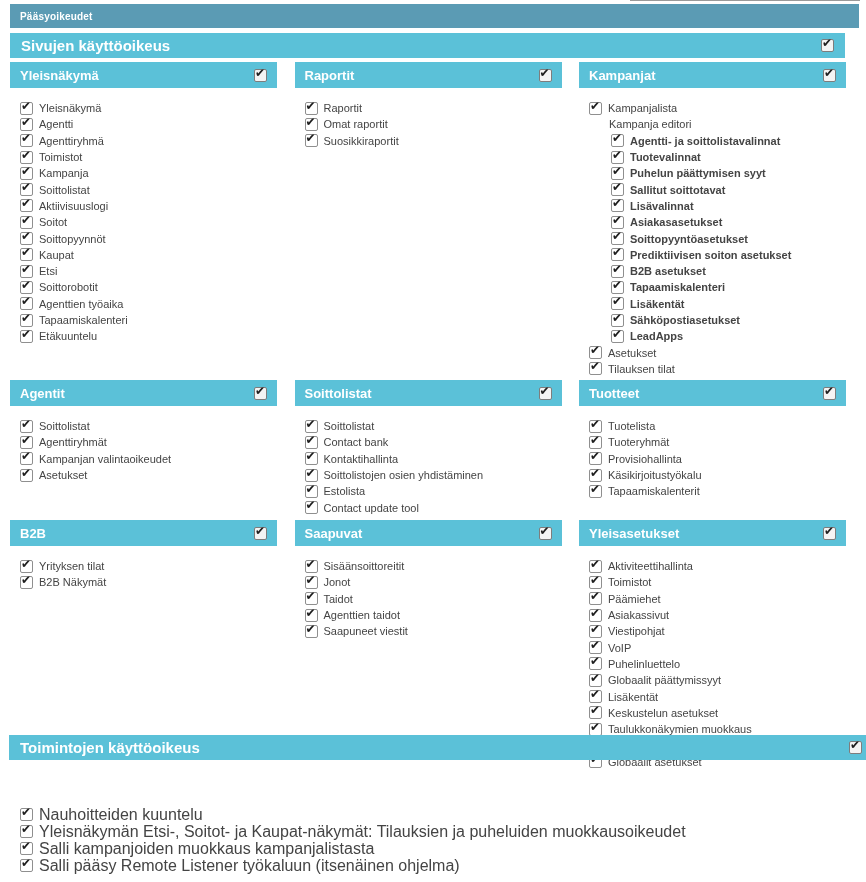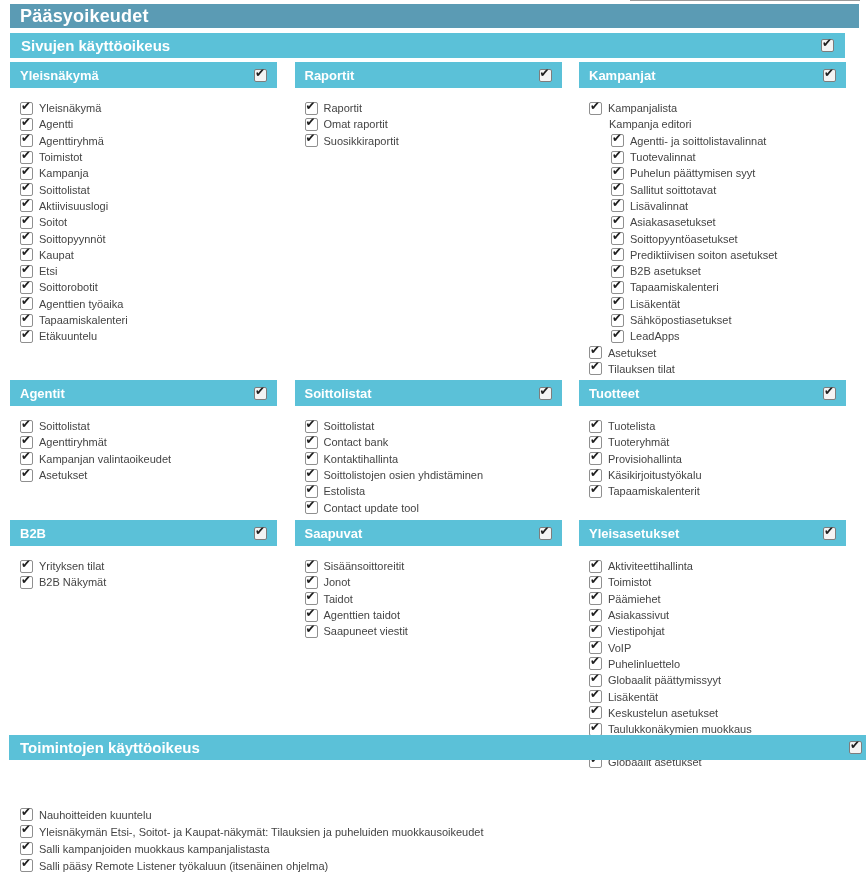--- a/index.html
+++ b/index.html
@@ -14,21 +14,21 @@
   
   .top-sliver {
     position: absolute; top: -20px; left: 630px; width: 230px; height: 21px;
     background: #fff; border: 1px solid #9a9a9a;
   }
 
   .title-bar {
     position: absolute; left: 10px; top: 4px; width: 849px; height: 24px;
     background: var(--header-dark, #5b9bb4); color: #fff;
     display: flex; align-items: center; padding: 0 10px;
-    font-size: 18px; font-weight: bold; letter-spacing: .2px;
+    font-size: 10px; font-weight: bold; letter-spacing: .2px;
   }
   .section-bar {
     position: absolute; background: var(--header-teal, #5bc1d8); color: #fff;
     display: flex; align-items: center; justify-content: space-between;
     padding: 0 11px; font-size: 15px; font-weight: bold; height: 25px;
   }
   .section-bar.pages { left: 10px; top: 33px; width: 835px; }
   .section-bar.functions { left: 9px; top: 735px; width: 864px; }
 
   .grid {
@@ -44,36 +44,36 @@
     padding: 0 10px; font-size: 13px; font-weight: bold;
   }
   .panel-items { padding-top: 12px; }
   .item {
     height: 16.3px; display: flex; align-items: center;
     font-size: 11px; color: var(--item-text, #444); white-space: nowrap;
   }
   .item .cb { margin-right: 6px; flex: 0 0 auto; }
   .indent0 { padding-left: 10px; }
   .indent1 { padding-left: 30px; }
-  .indent2 { padding-left: 32px; }
+  .indent2 { padding-left: 32px; font-weight: bold; }
 
   .cb {
     width: 13px; height: 13px; background: #fff;
     border: 1px solid #8f8f8f; border-radius: 2px;
     display: inline-block; position: relative;
   }
   .cb.checked::after {
     content: "\2714";
     position: absolute; left: 0px; top: -4px;
     font-size: 12px; font-weight: bold; color: #1d1d1d;
   }
   .panel-header .cb, .section-bar .cb { background: #f4f4f4; border-color: #7d7d7d; }
 
   .bottom-items { position: absolute; left: 10px; top: 806px; }
-  .bottom-items .item { height: 17px; font-size: 11px; }
+  .bottom-items .item { height: 17px; font-size: 16px; }
 </style>
 </head>
 <body style="--header-dark: #5b9bb4; --header-teal: #5bc1d8; --item-text: #444444;">
 
 <div class="page">
   <div class="top-sliver"></div>
 
   <div class="title-bar">
     <span>Pääsyoikeudet</span>
   </div>

